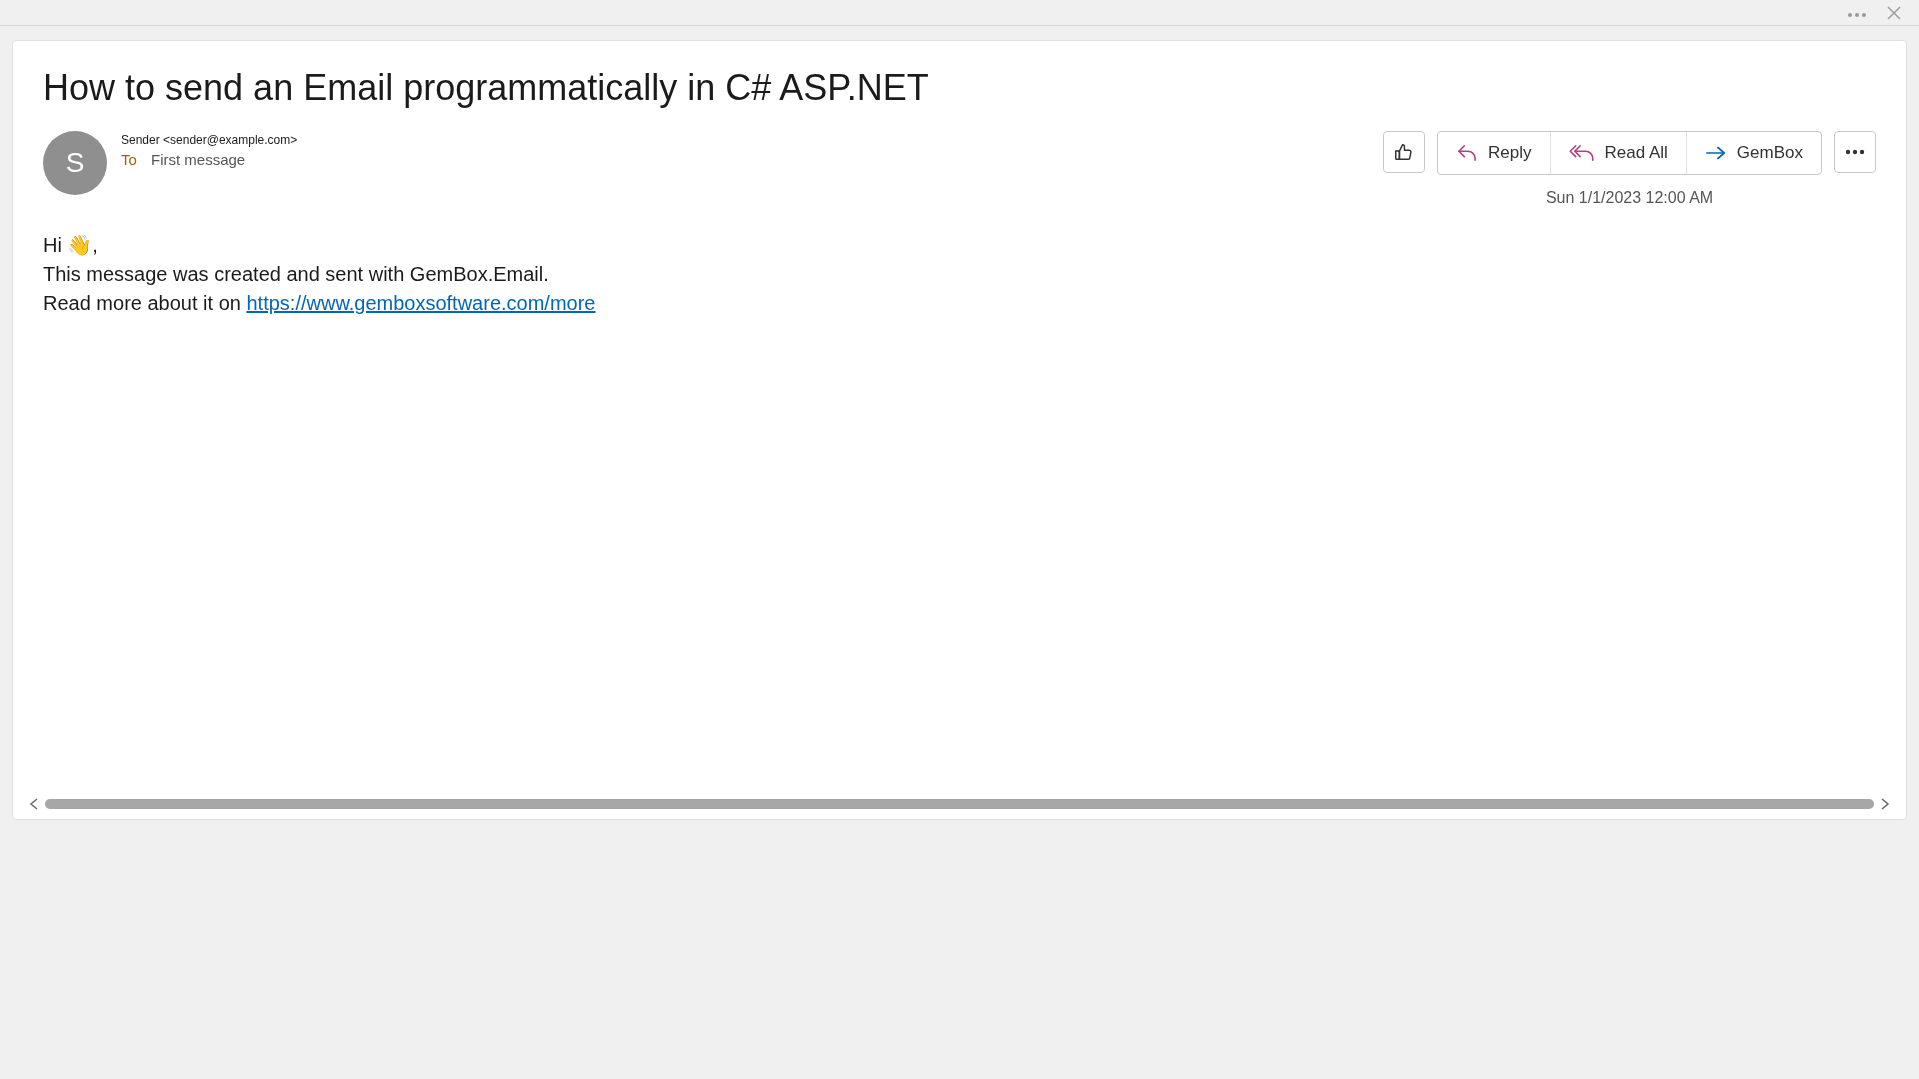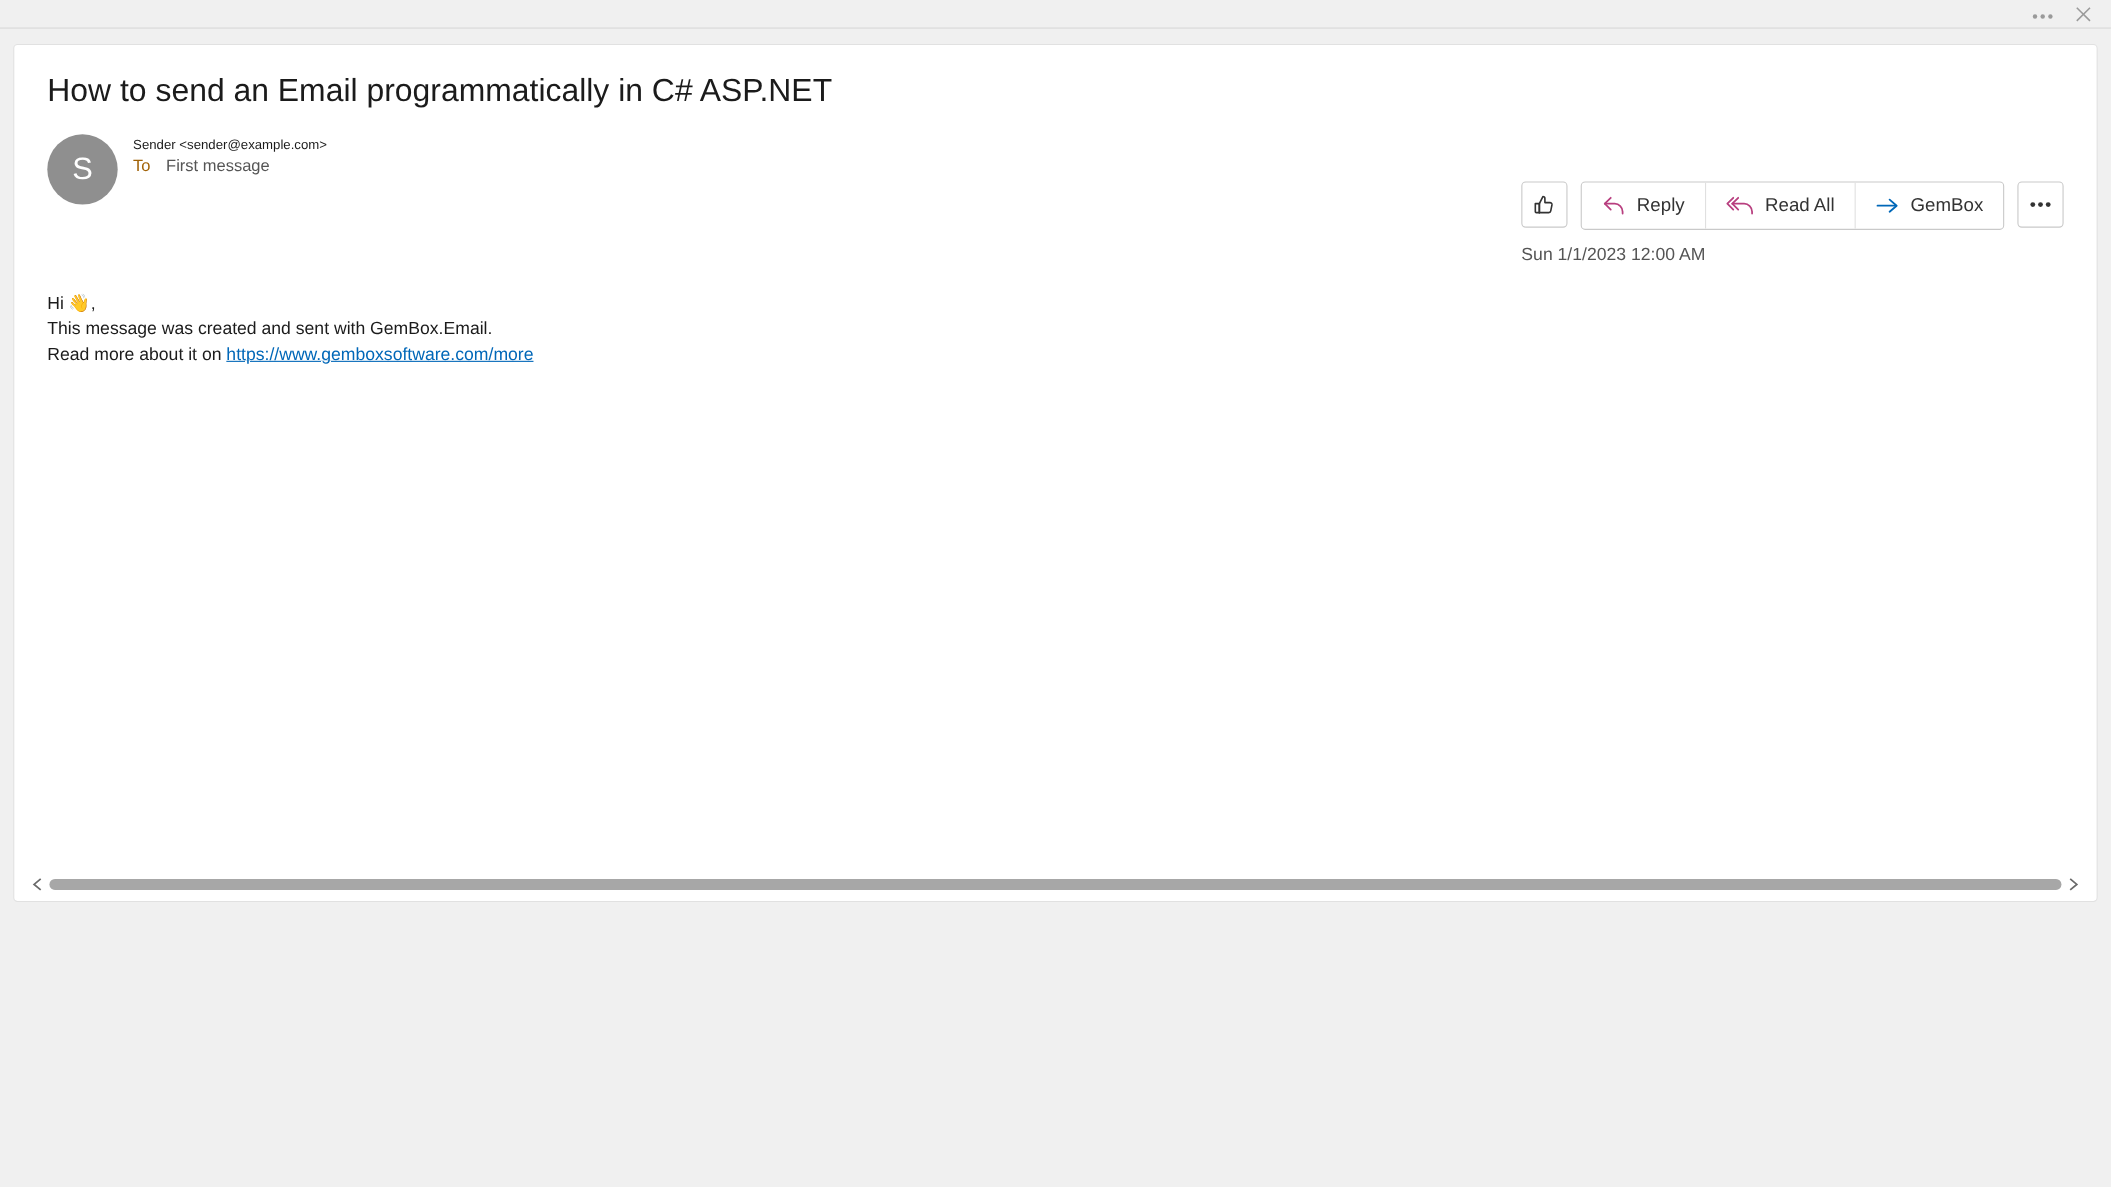--- a/index.html
+++ b/index.html
@@ -49,21 +49,21 @@
     border-radius: 4px;
     width: 100%;
     height: 780px;
     position: relative;
     padding: 26px 30px 20px 30px;
     display: flex;
     flex-direction: column;
   }
 
   .subject {
-    font-size: 29px;
+    font-size: 36px;
     font-weight: 400;
     color: #1b1b1b;
     margin-bottom: 22px;
   }
 
   .header-row {
     display: flex;
     align-items: flex-start;
   }
   .avatar {
@@ -93,23 +93,22 @@
     color: #555;
   }
   .to-label {
     color: #a16207;
     margin-right: 10px;
   }
 
   .actions-col {
     display: flex;
     flex-direction: column;
-    align-items: flex-start;
+    align-items: center;
     gap: 14px;
-    margin-top: 43px;
   }
   .action-row {
     display: flex;
     gap: 12px;
     align-items: stretch;
   }
   .btn {
     display: flex;
     align-items: center;
     gap: 10px;
@@ -148,21 +147,21 @@
 
   .icon { display:inline-flex; }
 
   .timestamp {
     font-size: 16px;
     color: #555;
   }
 
   .body-area {
     margin-top: 24px;
-    font-size: 16px;
+    font-size: 20px;
     color: #1b1b1b;
     line-height: 1.45;
   }
   .body-area a {
     color: #0067b8;
     text-decoration: underline;
   }
 
   
   .hscroll {

